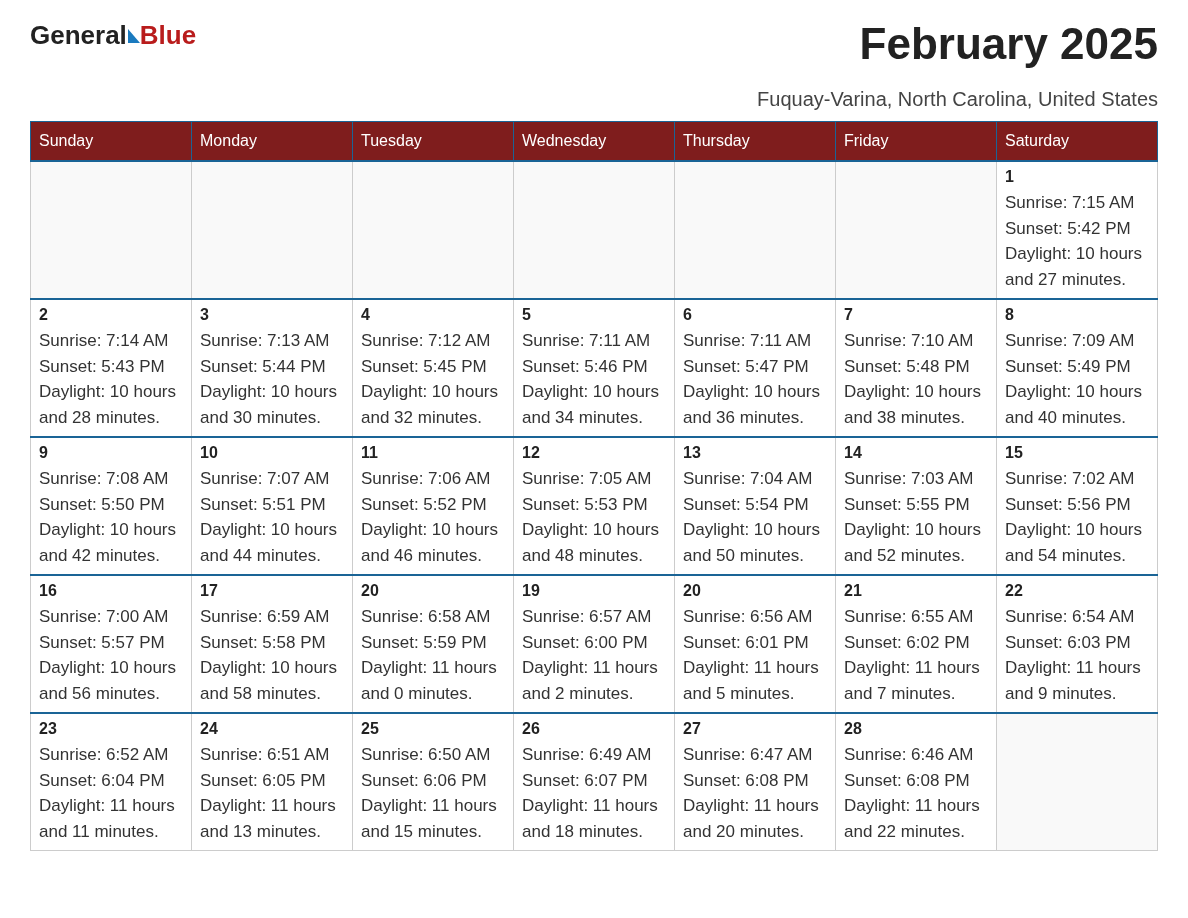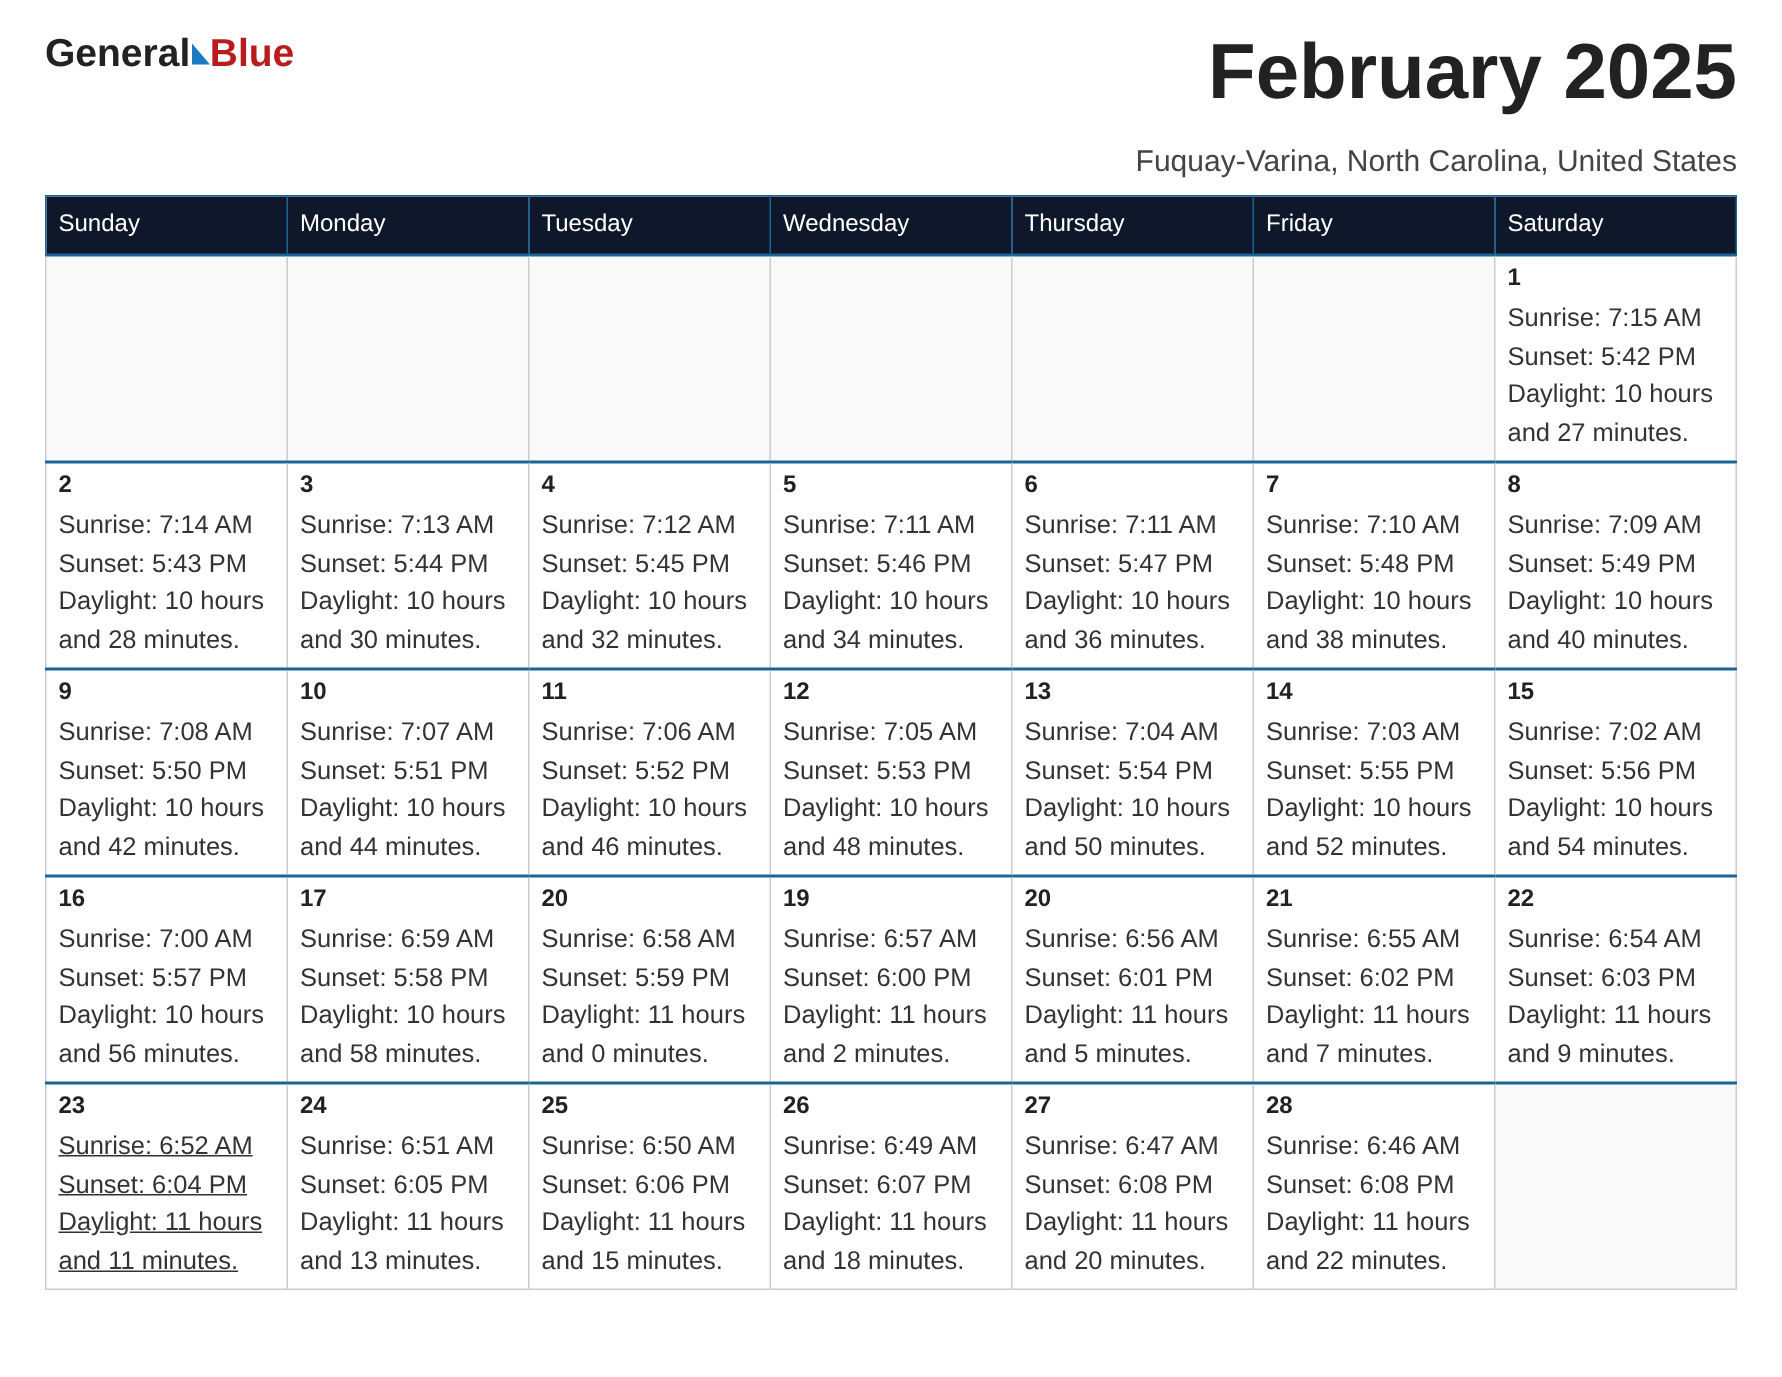--- a/index.html
+++ b/index.html
@@ -19,37 +19,37 @@
     }
     .logo {
       display: flex;
       flex-direction: row;
       align-items: flex-start;
     }
     .title-block {
       text-align: right;
     }
     .month-title {
-      font-size: 52px;
+      font-size: 44px;
       font-weight: bold;
       color: #222;
       line-height: 1.1;
     }
     .location-title {
       font-size: 20px;
       color: #444;
       margin-top: 20px;
     }
     .calendar {
       width: 100%;
       border-collapse: collapse;
       margin-top: 10px;
     }
     .calendar th {
-      background-color: #0f172a;
+      background-color: #7f1d1d;
       color: #fff;
       font-size: 16px;
       font-weight: normal;
       padding: 10px 8px;
       text-align: left;
       border: 1px solid #1a6496;
     }
     .calendar td {
       vertical-align: top;
       border: 1px solid #ccc;
@@ -276,21 +276,21 @@
         <td>
           <div class="day-number">22</div>
           <div class="day-info" style="white-space: pre-line;">Sunrise: 6:54 AM
 Sunset: 6:03 PM
 Daylight: 11 hours and 9 minutes.</div>
         </td>
       </tr>
       <tr class="week-row">
         <td>
           <div class="day-number">23</div>
-          <div class="day-info" style="white-space: pre-line; text-decoration: underline;">Sunrise: 6:52 AM
+          <div class="day-info" style="white-space: pre-line;">Sunrise: 6:52 AM
 Sunset: 6:04 PM
 Daylight: 11 hours and 11 minutes.</div>
         </td>
         <td>
           <div class="day-number">24</div>
           <div class="day-info" style="white-space: pre-line;">Sunrise: 6:51 AM
 Sunset: 6:05 PM
 Daylight: 11 hours and 13 minutes.</div>
         </td>
         <td>

